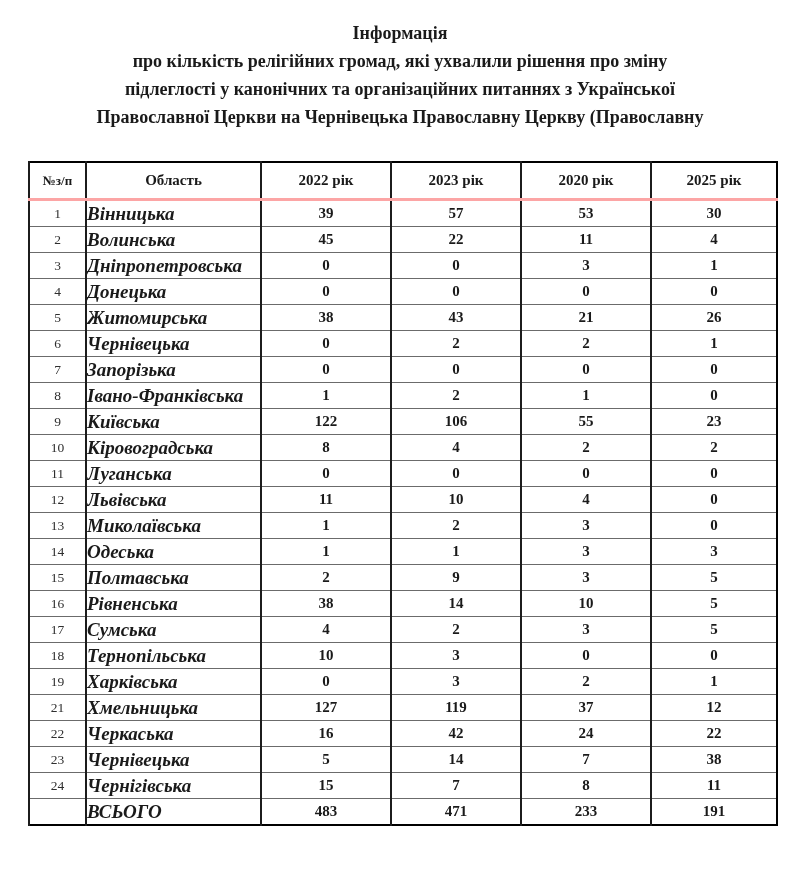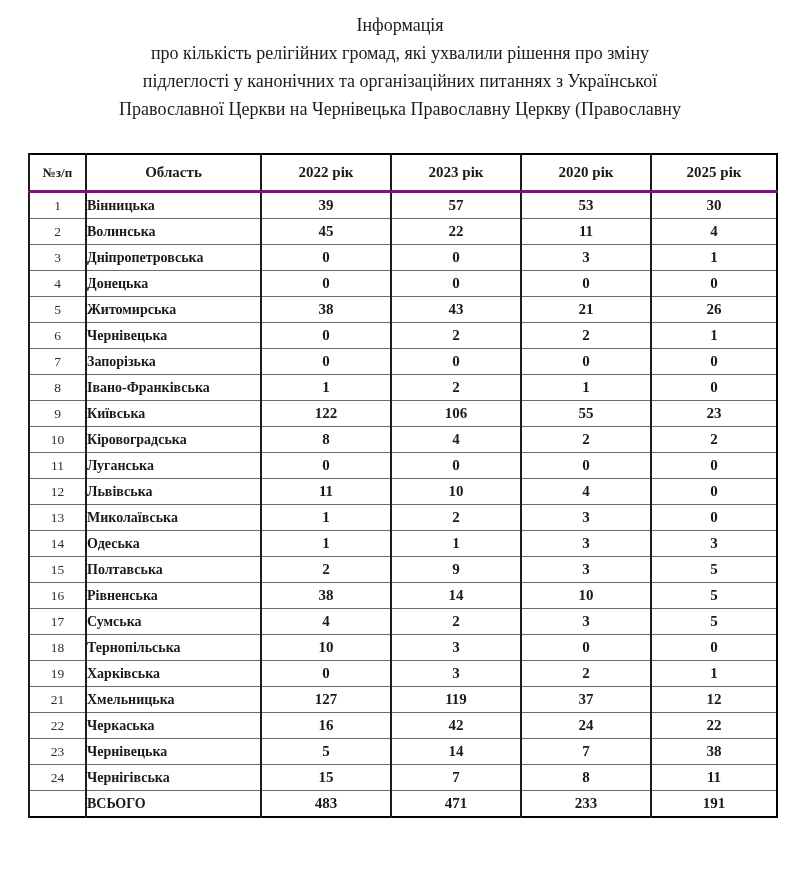--- a/index.html
+++ b/index.html
@@ -8,43 +8,43 @@
     background: #ffffff;
   }
   body {
     width: 800px;
     height: 889px;
     font-family: "Liberation Serif", "DejaVu Serif", serif;
     color: #1a1a1a;
     overflow: hidden;
   }
   .doc-title {
-    padding-top: 11px;
-    text-align: center;
-    font-weight: normal;
+    padding-top: 19px;
+    text-align: center;
+    font-weight: bold;
     font-size: 18px;
     line-height: 28px;
     white-space: nowrap;
   }
   table.data-table {
     border-collapse: collapse;
     table-layout: fixed;
     width: 750px;
     margin: 30px 0 0 28px;
     border: 2px solid #000000;
   }
   .data-table th, .data-table td {
     border-left: 2px solid #1c1c1c;
     overflow: hidden;
     white-space: nowrap;
     padding: 0;
   }
   .data-table thead th {
     height: 35px;
-    border-bottom: 3px solid #701a75;
+    border-bottom: 3px solid #fca5a5;
     font-size: 15px;
     font-weight: bold;
     text-align: center;
   }
   .data-table thead th.c-num-h {
     font-size: 13px;
   }
   .data-table tbody td {
     height: 25px;
     border-top: 1px solid #6b6b6b;
@@ -53,23 +53,24 @@
     border-top: none;
   }
   .c-num {
     text-align: center;
     font-weight: normal;
     font-size: 13.5px;
     color: #2e2e2e;
   }
   .c-region {
     font-weight: bold;
-    font-size: 14px;
+    font-size: 19px;
     text-align: left;
     padding-left: 10px;
+    font-style: italic;
   }
   .c-val {
     font-weight: bold;
     font-size: 15px;
     text-align: center;
   }
 </style>
 </head>
 <body>
 

